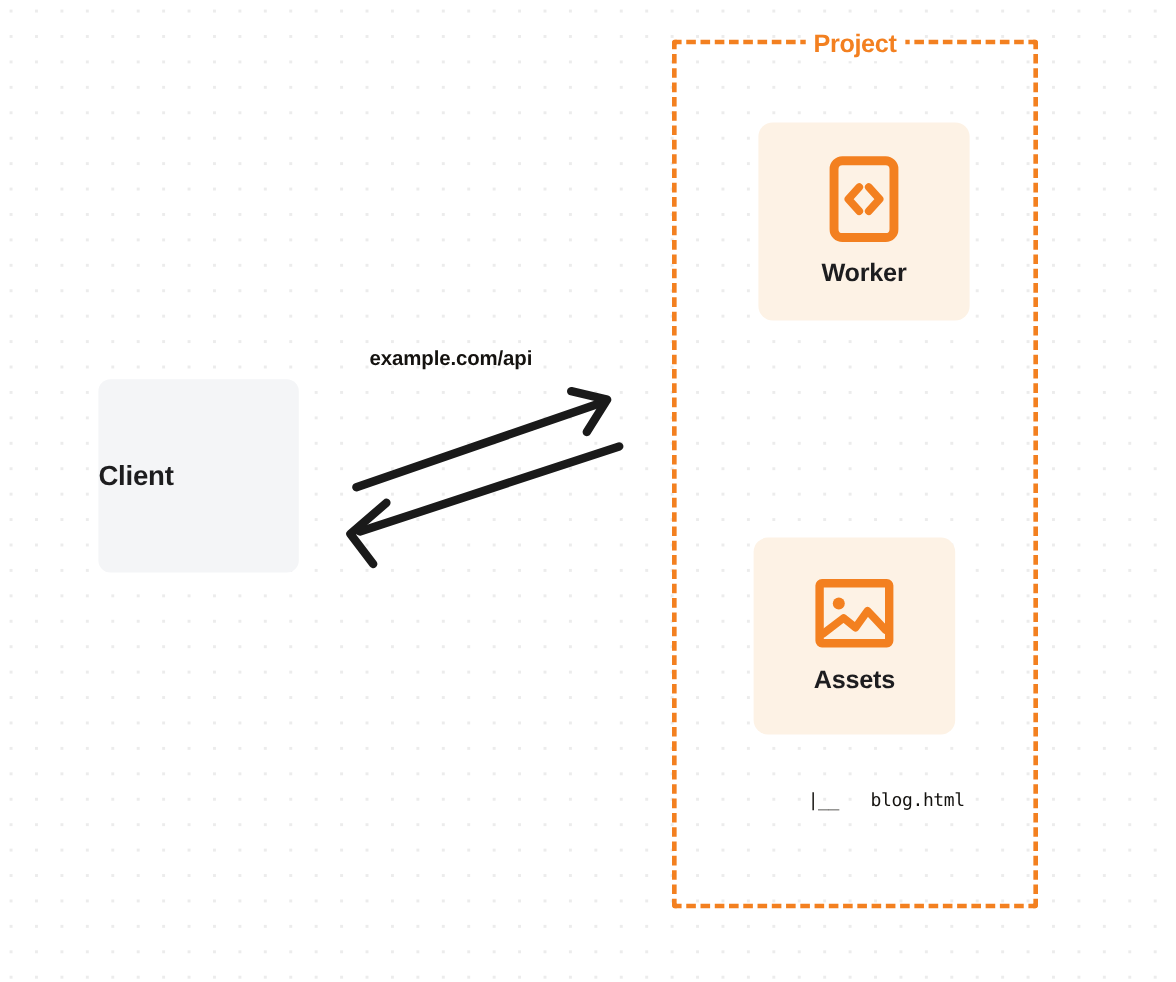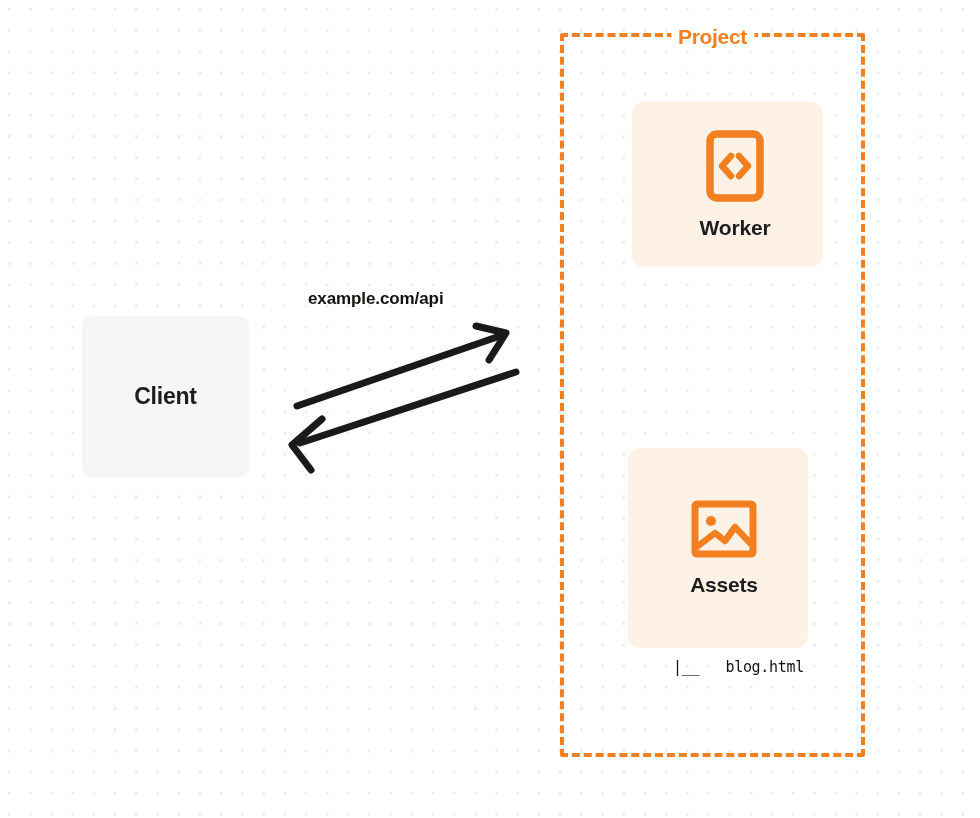--- a/index.html
+++ b/index.html
@@ -28,21 +28,20 @@
   #client-node {
     position: absolute;
     left: 82px;
     top: 316px;
     width: 167px;
     height: 161px;
     background: #f4f5f7;
     border-radius: 10px;
     display: flex;
     align-items: center;
-    justify-content: center;
   }
   #client-node .node-title {
     font-size: 23px;
     font-weight: bold;
     color: #1d1d1f;
     letter-spacing: -0.2px;
   }
 
   
   #flow-arrows {
@@ -99,28 +98,26 @@
     display: flex;
     flex-direction: column;
     align-items: center;
     justify-content: center;
   }
   #worker-card {
     left: 632px;
     top: 102px;
     width: 176px;
     height: 165px;
-    padding-left: 15px;
   }
   #assets-card {
     left: 628px;
     top: 448px;
     width: 168px;
-    height: 200px;
-    padding-left: 12px;
+    height: 164px;
   }
   .service-icon {
     display: block;
     margin-bottom: 14px;
   }
   .service-title {
     font-size: 21px;
     font-weight: bold;
     color: #1d1d1f;
     letter-spacing: -0.2px;

